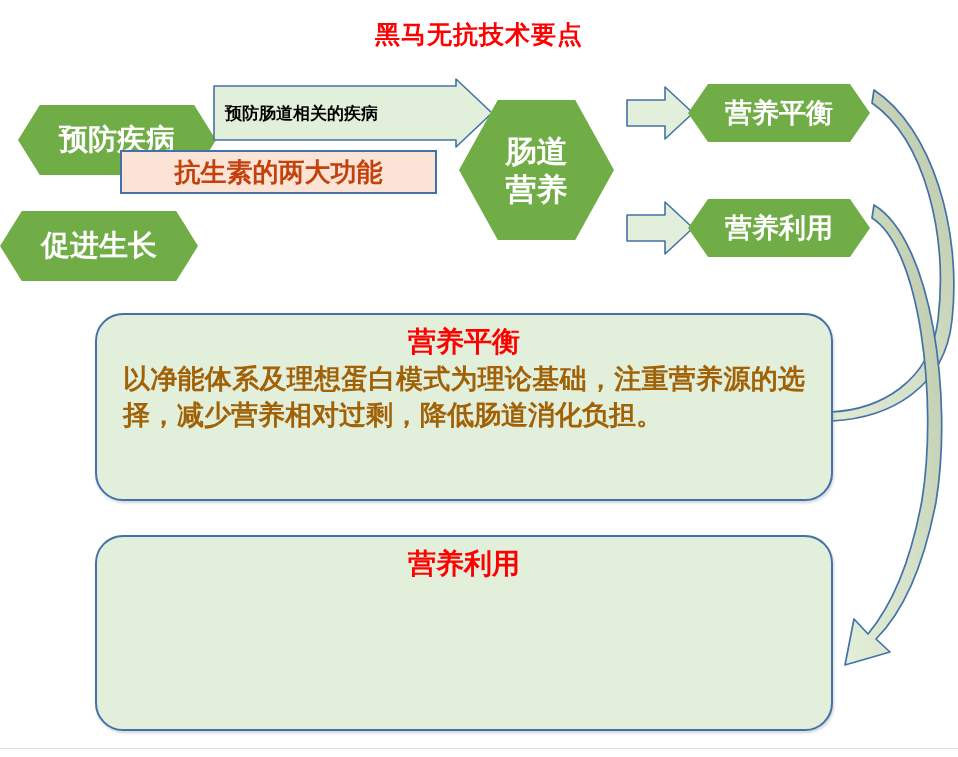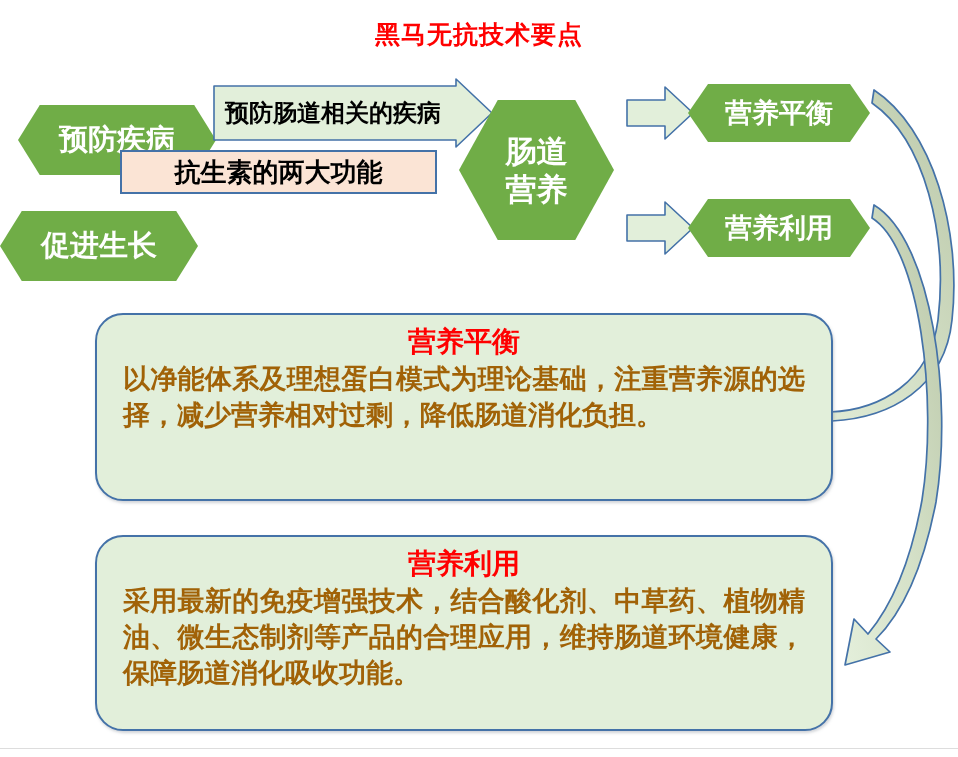--- a/index.html
+++ b/index.html
@@ -81,40 +81,40 @@
     align-items: center;
   }
   .big-arrow .arrow-svg {
     position: absolute;
     left: 0; top: 0;
   }
   .big-arrow .arrow-label {
     position: relative;
     z-index: 2;
     color: #000000;
-    font-size: 24px;
+    font-size: 17px;
     font-weight: bold;
     padding-left: 12px;
     white-space: nowrap;
   }
   #arrow-prevent { left: 213px; top: 78px; width: 280px; height: 70px; background: none; }
   #arrow-promote { left: 213px; top: 211px; width: 280px; height: 70px; background: none; }
 
   
   .small-arrow { position: absolute; }
   #small-arrow-top { left: 625px; top: 83px; width: 70px; height: 60px; }
   #small-arrow-bottom { left: 625px; top: 198px; width: 70px; height: 60px; }
 
   
   #box-two-functions {
     position: absolute;
     left: 120px; top: 150px; width: 317px; height: 44px;
     background: #FBE4D5;
     border: 2px solid #4472A8;
-    color: #000000;
+    color: #c2410c;
     font-size: 26px;
     font-weight: bold;
     display: flex;
     align-items: center;
     justify-content: center;
     box-sizing: border-box;
     text-align: center;
   }
 
   
@@ -258,18 +258,17 @@
              Z" fill="url(#curveGrad2)" stroke="#4472A8" stroke-width="1.7" stroke-linejoin="round"></path>
   </svg>
 
   <div class="panel" id="panel-balance">
     <div class="panel-heading">营养平衡</div>
     <div class="panel-body">以净能体系及理想蛋白模式为理论基础，注重营养源的选择，减少营养相对过剩，降低肠道消化负担。</div>
   </div>
 
   <div class="panel" id="panel-utilization">
     <div class="panel-heading">营养利用</div>
-    <div class="panel-body">采用最新的免疫增强技术，结合酸化剂、中草药、植物精油、微生态制剂等产品的合理应用，维持肠道环境健康，保障肠道消化吸收功能。</div>
   </div>
 
   <div id="bottom-rule"></div>
 
 </div>
 
 </body></html>

